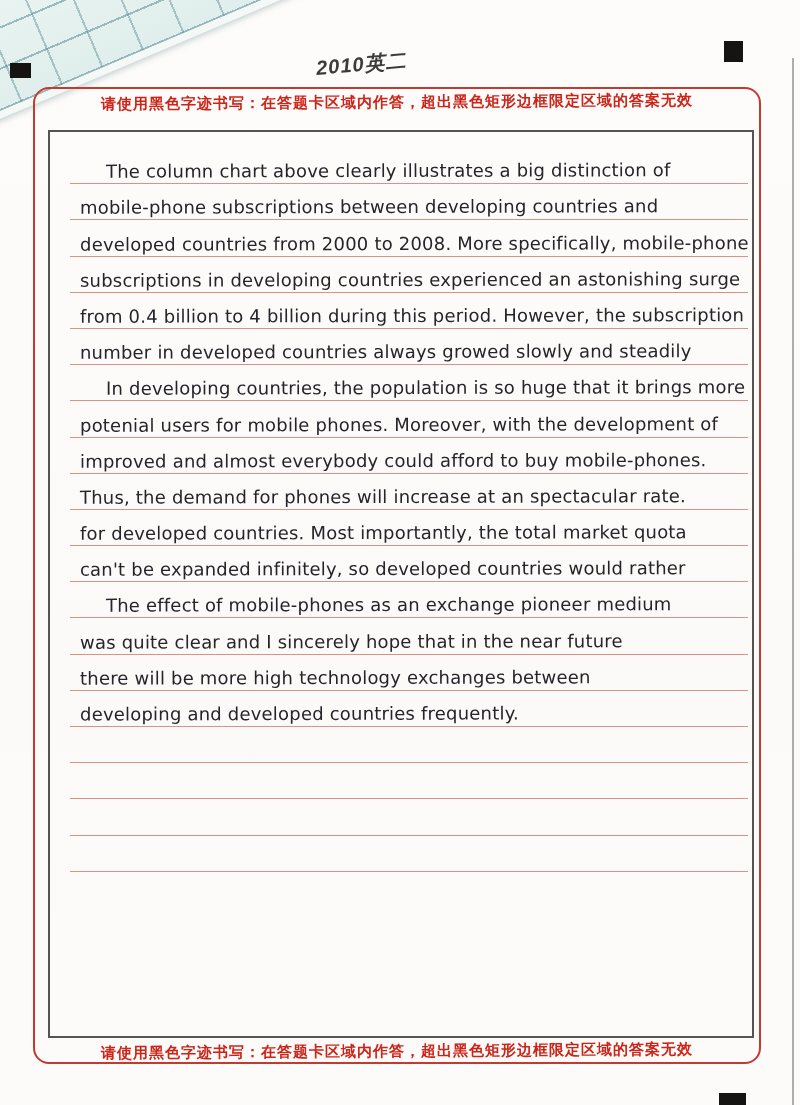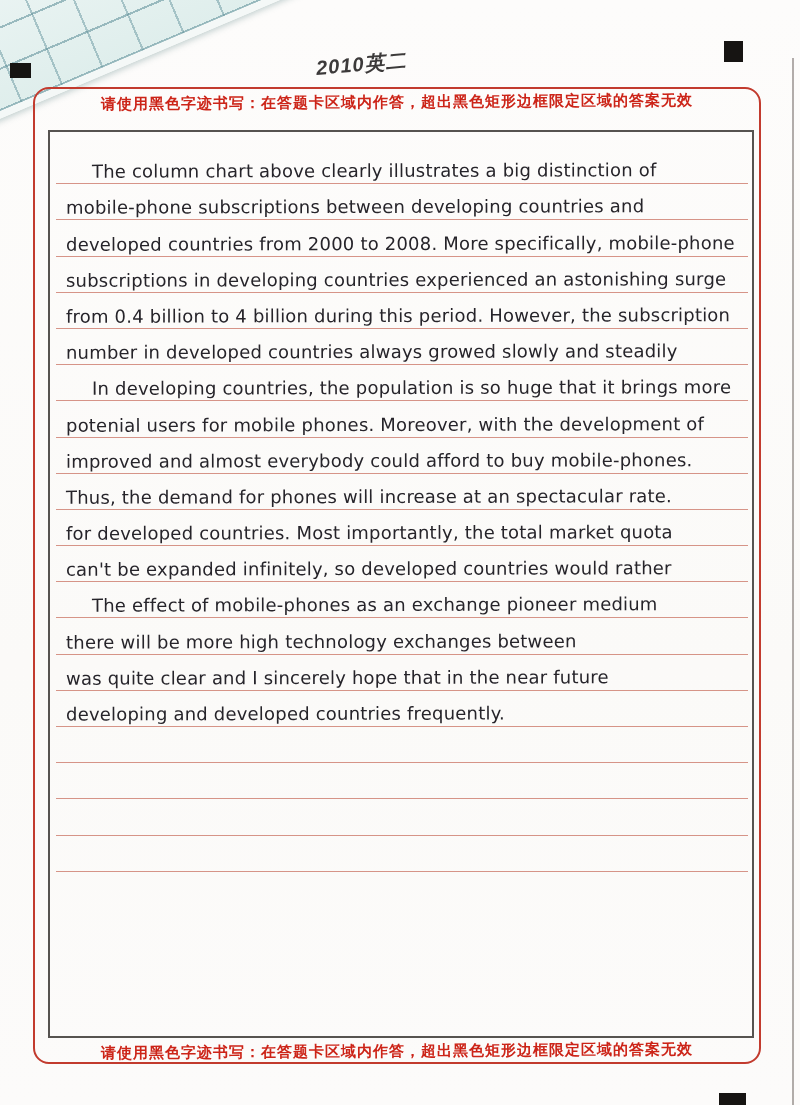--- a/index.html
+++ b/index.html
@@ -54,21 +54,21 @@
   }
   .instruction.top    { top:93px; }
   .instruction.bottom { top:1042px; }
 
   
   .inner-box {
     position:absolute; left:48px; top:130px; width:706px; height:908px;
     border:2px solid #565350;
     background:transparent;
   }
-  .lines { padding:16px 4px 0 6px; }
+  .lines { padding:16px 4px 0 20px; }
   .line {
     height:36.2px;
     border-bottom:1.5px solid rgba(201,113,97,.75);
     display:flex; align-items:flex-end;
     overflow:visible;
   }
   .line .txt {
     font-family:"DejaVu Sans", sans-serif;
     font-size:18px; line-height:20px;
     color:#26242a;
@@ -139,24 +139,24 @@
         <div class="line">
     <span class="txt">for developed countries. Most importantly, the total market quota</span>
   </div>
         <div class="line">
     <span class="txt">can't be expanded infinitely, so developed countries would rather</span>
   </div>
         <div class="line">
     <span class="txt indent">The effect of mobile-phones as an exchange pioneer medium</span>
   </div>
         <div class="line">
-    <span class="txt">there will be more high technology exchanges between</span>
+    <span class="txt">was quite clear and I sincerely hope that in the near future</span>
   </div>
         <div class="line">
-    <span class="txt">was quite clear and I sincerely hope that in the near future</span>
+    <span class="txt">there will be more high technology exchanges between</span>
   </div>
         <div class="line">
     <span class="txt">developing and developed countries frequently.</span>
   </div>
         <div class="line">
     <span class="txt"></span>
   </div>
         <div class="line">
     <span class="txt"></span>
   </div>

